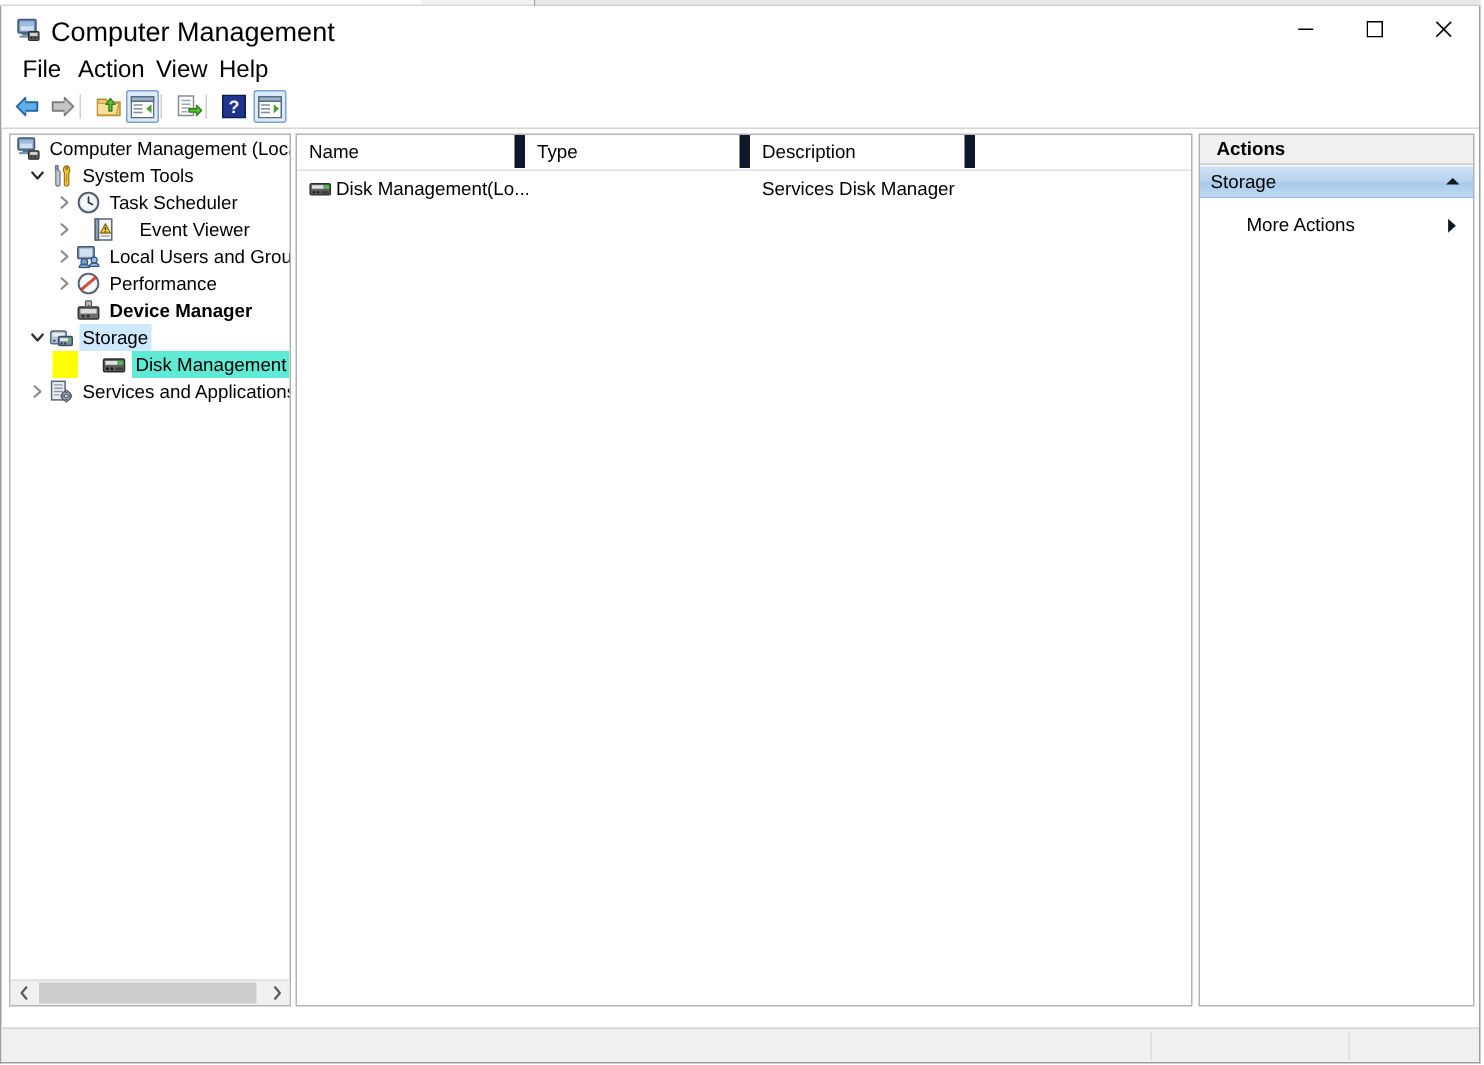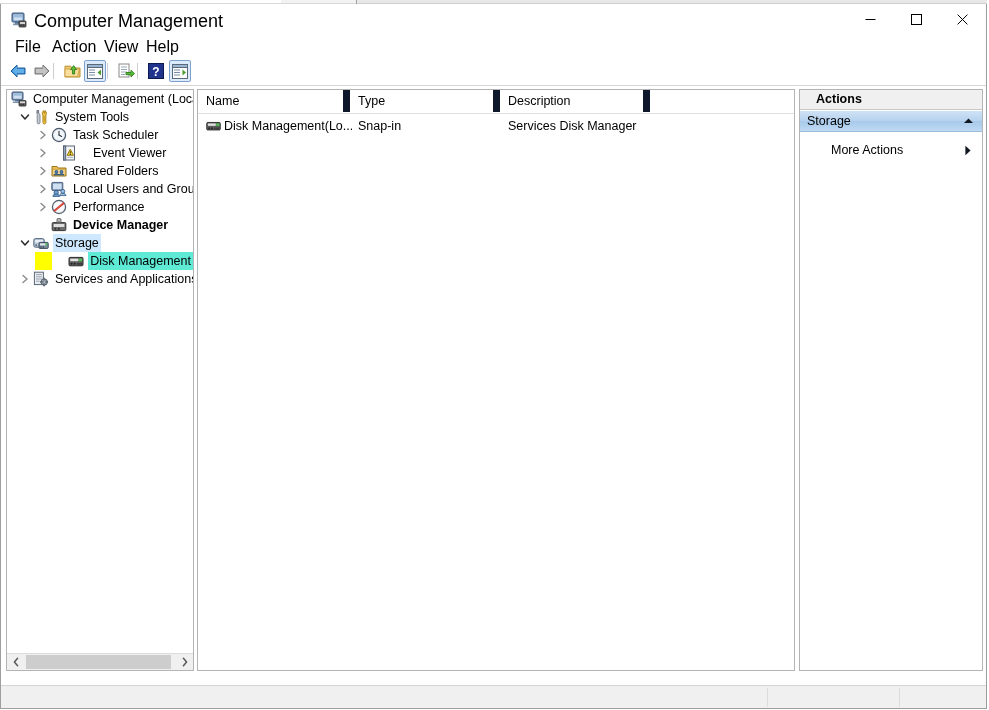--- a/index.html
+++ b/index.html
@@ -286,21 +286,21 @@
   #actions-title {
     position: absolute;
     left: 0; top: 0;
     width: 100%; height: 20px;
     background: #f0f0f0;
     border-bottom: 1px solid #c8c8c8;
     box-sizing: border-box;
     font-size: 12.5px;
     font-weight: bold;
     line-height: 19px;
-    padding-left: 16px;
+    padding-left: 11px;
     color: #000;
   }
   #actions-group-header {
     position: absolute;
     left: 0; top: 21px;
     width: 100%; height: 21px;
     background: linear-gradient(to bottom, #cfe2f5 0%, #b6d2ef 50%, #a8c9ea 51%, #bed9f3 100%);
     border-bottom: 1px solid #9dbfdf;
     box-sizing: border-box;
     cursor: default;
@@ -558,38 +558,20 @@
               <rect x="2.5" y="1" width="2.2" height="14" fill="#8fa4ba" stroke="#5a6674" stroke-width="1"></rect>
               <path d="M9.3 4.2 L12.6 10.3 L6 10.3 Z" fill="#f2d23d" stroke="#8c7410" stroke-width="0.9" stroke-linejoin="round"></path>
               <line x1="9.3" y1="6.3" x2="9.3" y2="8.4" stroke="#3a3000" stroke-width="1"></line>
               <circle cx="9.3" cy="9.4" r="0.6" fill="#3a3000"></circle>
               <line x1="6.2" y1="12.3" x2="12.3" y2="12.3" stroke="#9aa7b5" stroke-width="0.9"></line>
             </svg>
           </span>
           <span class="tw-label">Event Viewer</span>
         </div>
 
-        <div class="tree-row" style="padding-left:28px;">
-          <span class="tw-chevron">
-            <svg width="10" height="10" viewBox="0 0 10 10">
-                <path d="M3 1.5 L7 5 L3 8.5" fill="none" stroke="#8a8a8a" stroke-width="1.4" stroke-linecap="round" stroke-linejoin="round"></path>
-              </svg>
-          </span>
-          <span class="tw-icon">
-            <svg width="16" height="16" viewBox="0 0 16 16">
-              <path d="M1 3.5 L6 3.5 L7.2 5 L15 5 L15 13 L1 13 Z" fill="#efbf52" stroke="#9a7517" stroke-width="1" stroke-linejoin="round"></path>
-              <rect x="1.8" y="6.2" width="12.4" height="6" fill="#fbdf9c" stroke="#b9902c" stroke-width="0.7"></rect>
-              <circle cx="5.4" cy="8.8" r="1.5" fill="#4a7fb5" stroke="#27496e" stroke-width="0.7"></circle>
-              <path d="M2.9 12 C2.9 10.2 7.9 10.2 7.9 12 Z" fill="#4a7fb5" stroke="#27496e" stroke-width="0.7"></path>
-              <circle cx="10.5" cy="8.8" r="1.5" fill="#4a7fb5" stroke="#27496e" stroke-width="0.7"></circle>
-              <path d="M8 12 C8 10.2 13 10.2 13 12 Z" fill="#4a7fb5" stroke="#27496e" stroke-width="0.7"></path>
-            </svg>
-          </span>
-          <span class="tw-label">Shared Folders</span>
-        </div>
 
         <div class="tree-row" style="padding-left:28px;">
           <span class="tw-chevron">
             <svg width="10" height="10" viewBox="0 0 10 10">
                 <path d="M3 1.5 L7 5 L3 8.5" fill="none" stroke="#8a8a8a" stroke-width="1.4" stroke-linecap="round" stroke-linejoin="round"></path>
               </svg>
           </span>
           <span class="tw-icon">
             <svg width="16" height="16" viewBox="0 0 16 16">
               <rect x="0.8" y="1.4" width="11" height="8" rx="0.8" fill="#7d95b0" stroke="#40587a" stroke-width="0.9"></rect>
@@ -727,21 +709,20 @@
             <svg width="15" height="14" viewBox="0 0 16 14">
               <rect x="0.8" y="3.2" width="14.4" height="8" rx="1" fill="#5d5d5d" stroke="#2c2c2c" stroke-width="1"></rect>
               <rect x="2" y="4.3" width="8.4" height="2.5" fill="#e2e2e2"></rect>
               <rect x="10.9" y="4.3" width="3.4" height="2.5" fill="#4ec24e"></rect>
               <circle cx="3.4" cy="9.3" r="0.95" fill="#1f1f1f"></circle>
               <circle cx="6.4" cy="9.3" r="0.95" fill="#1f1f1f"></circle>
               <rect x="8.8" y="8.6" width="5.2" height="1.7" fill="#3c3c3c"></rect>
             </svg>
           </span><span>Disk Management(Lo...</span>
         </div>
-        <div class="cell" style="left:160px; width:142px;">Snap-in</div>
         <div class="cell" style="left:310px; width:142px;">Services Disk Manager</div>
       </div>
     </div>
 
     <div id="actions-pane">
       <div id="actions-title">Actions</div>
 
       <div id="actions-group-header">
         <span id="actions-group-label">Storage</span>
         <span id="actions-collapse">

